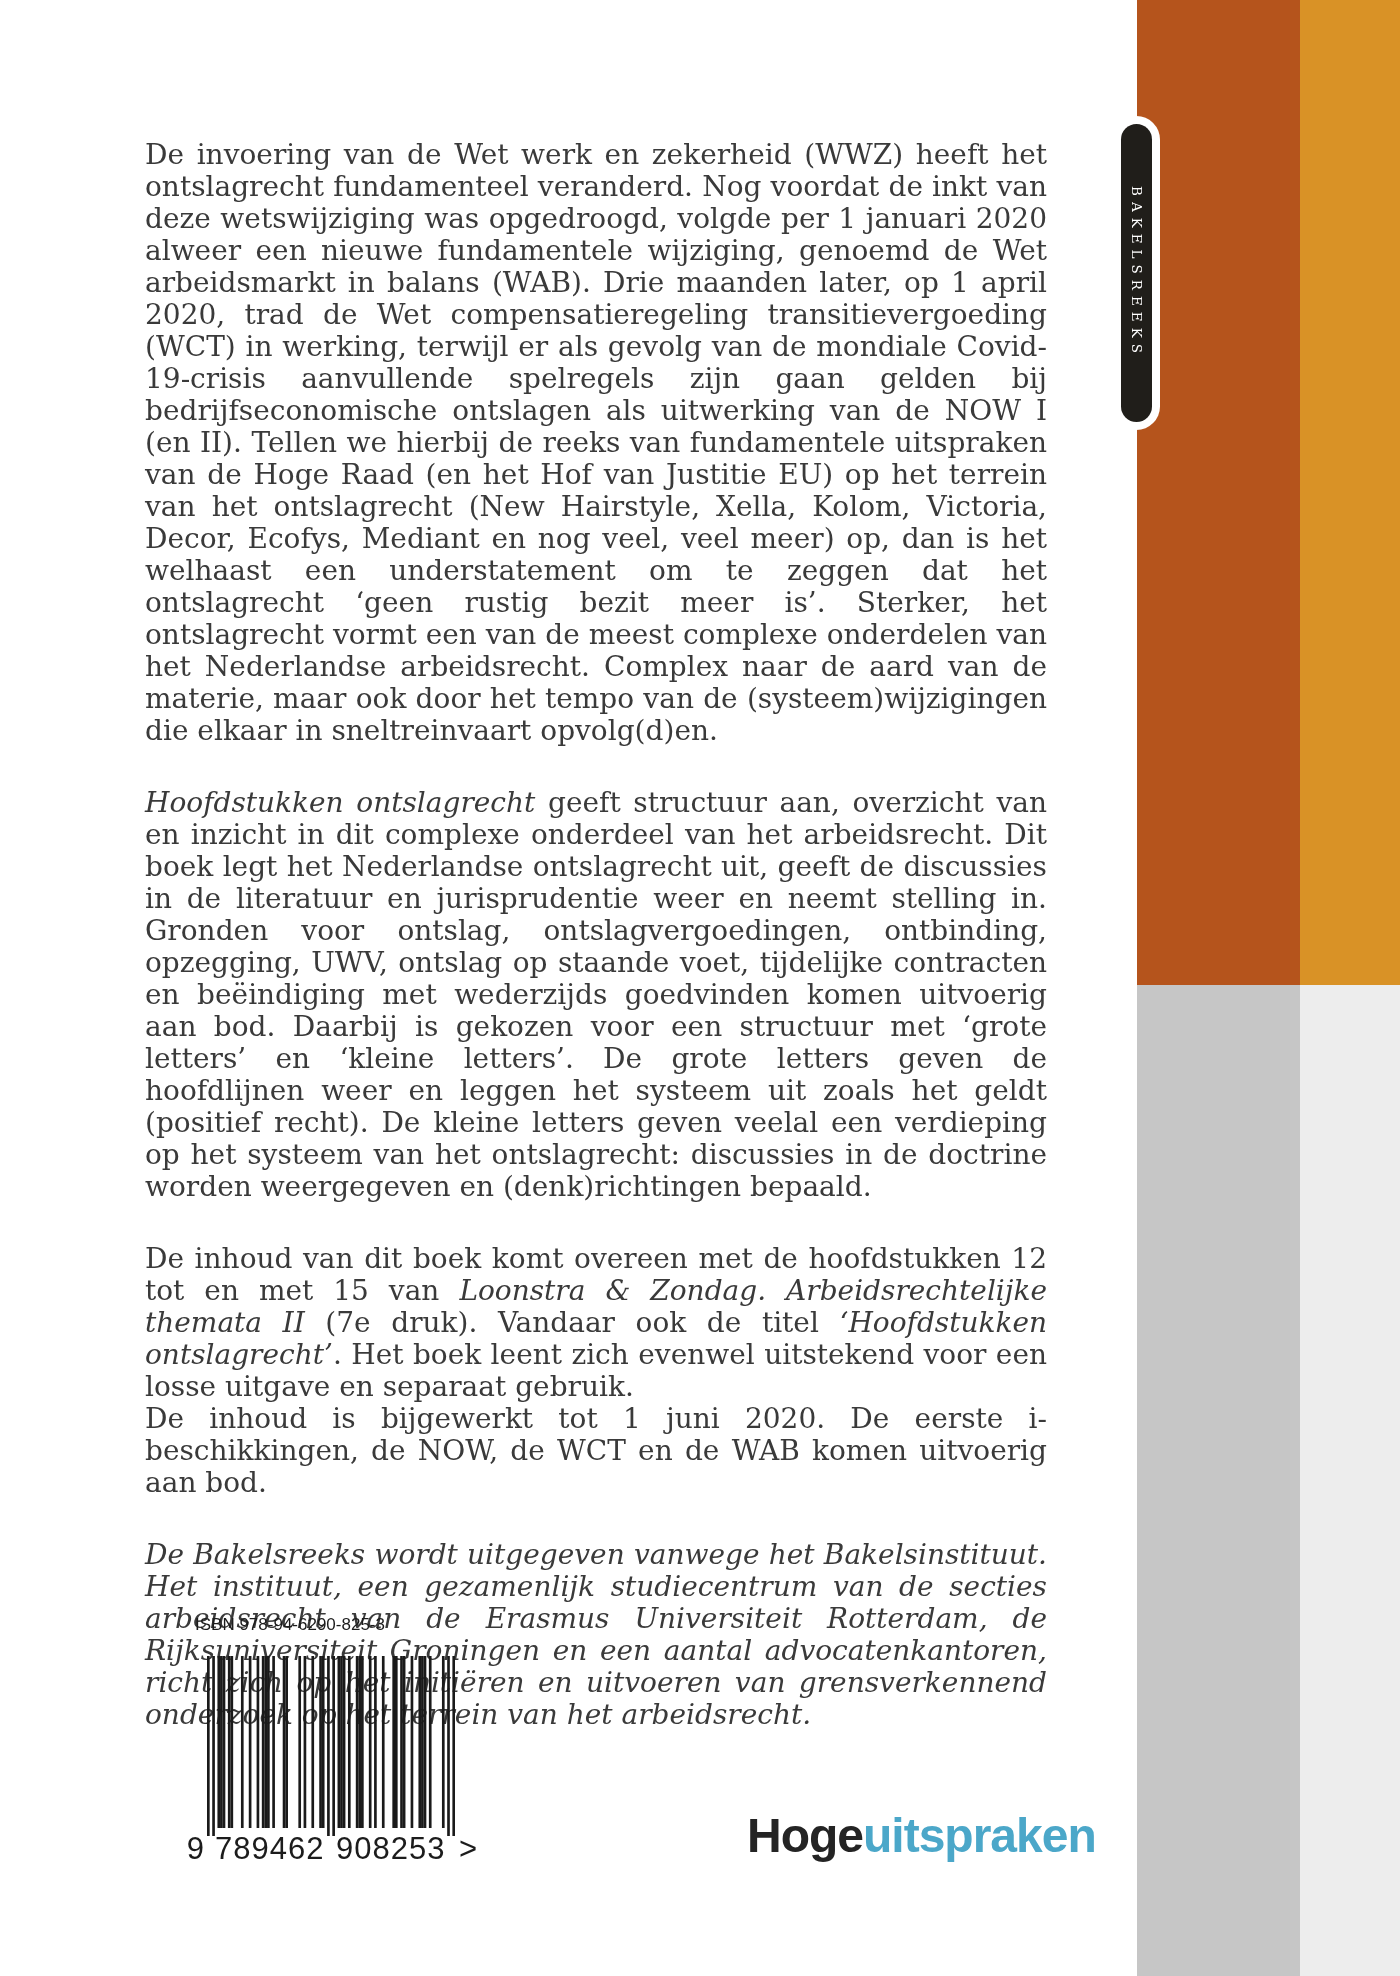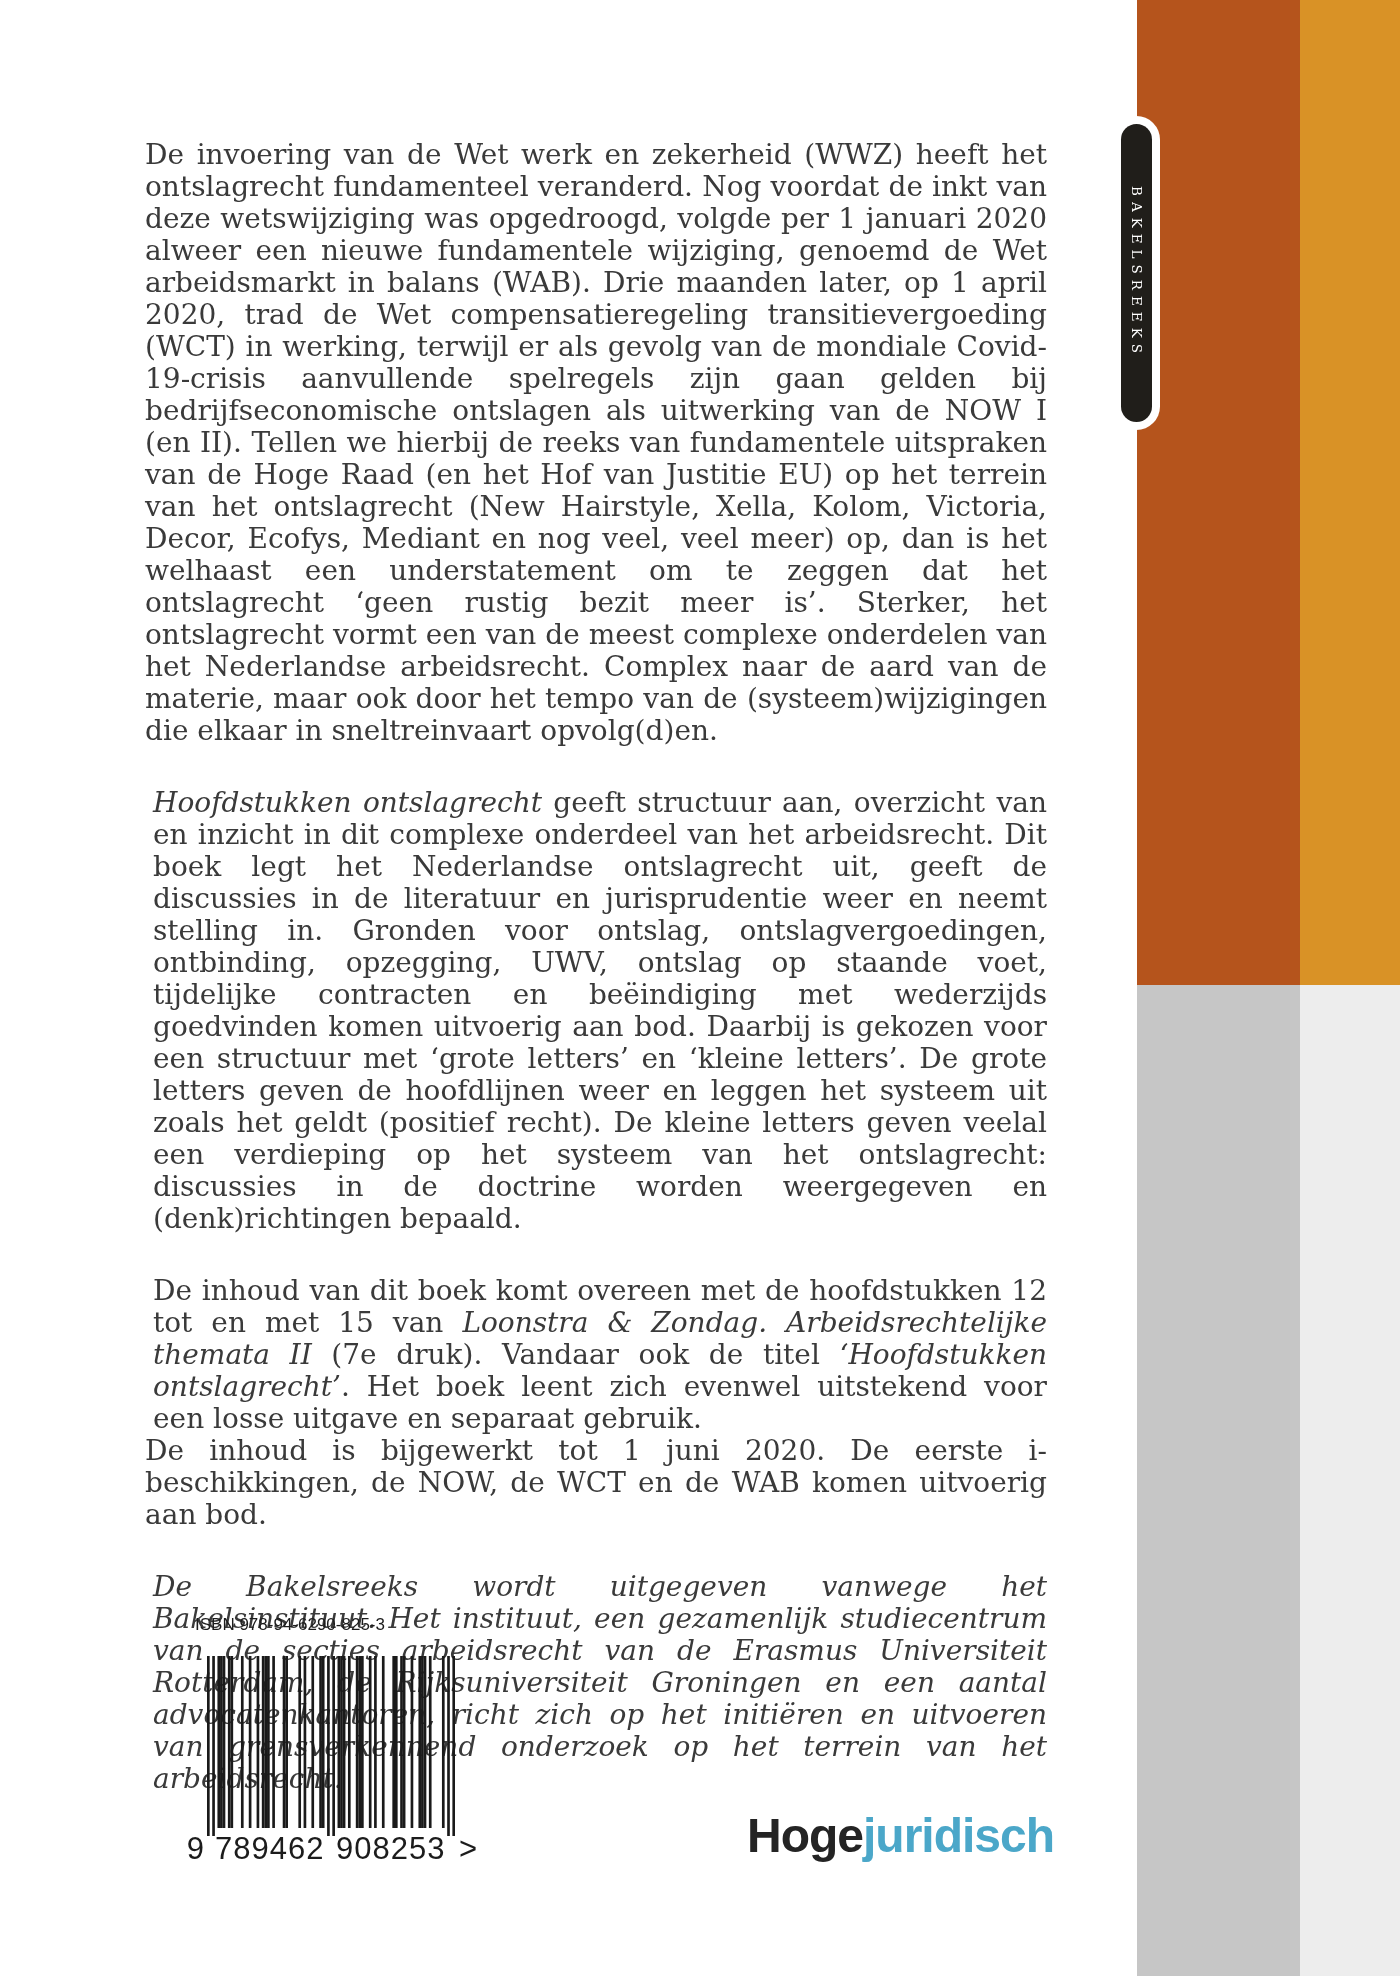--- a/index.html
+++ b/index.html
@@ -31,21 +31,21 @@
     color:#ffffff; white-space:nowrap;
   }
 
   
   .text-block {
     position:absolute; left:145px; top:139px; width:902px;
     font-size:28px; line-height:32px; text-align:justify;
     text-align-last:left; hyphens:none;
   }
   .text-block p { margin:0; }
-  .text-block p.gap { margin-top:40px;margin-left:8px; }
+  .text-block p.gap { margin-top:40px; }
   .italic { font-style:italic; }
 
   
   .isbn-label {
     position:absolute; left:195px; top:1615px;
     font-family:Liberation Sans, sans-serif; font-size:17px; color:#1c1c1c;
     white-space:nowrap;
   }
   .ean-barcode { position:absolute; left:0; top:0; }
   .ean-svg { position:absolute; left:207px; top:1656px; }
@@ -139,16 +139,16 @@
         <rect x="240.17" y="0" width="2.67" height="180" fill="#1a1a1a"></rect>
         <rect x="245.39" y="0" width="2.67" height="180" fill="#1a1a1a"></rect>
       </svg>
     <div class="bc-num bc-lead">9</div>
     <div class="bc-num bc-left">789462</div>
     <div class="bc-num bc-right">908253</div>
     <div class="bc-num bc-arrow">&gt;</div>
   </div>
 
   <div class="publisher-logo">
-    <span style="color: rgb(36, 36, 36);">Hoge</span><span style="color: rgb(75, 167, 201);">juridisch</span>
+    <span style="color: rgb(36, 36, 36);">Hoge</span><span style="color: rgb(75, 167, 201);">uitspraken</span>
   </div>
 
 </div>
 
 </body></html>

